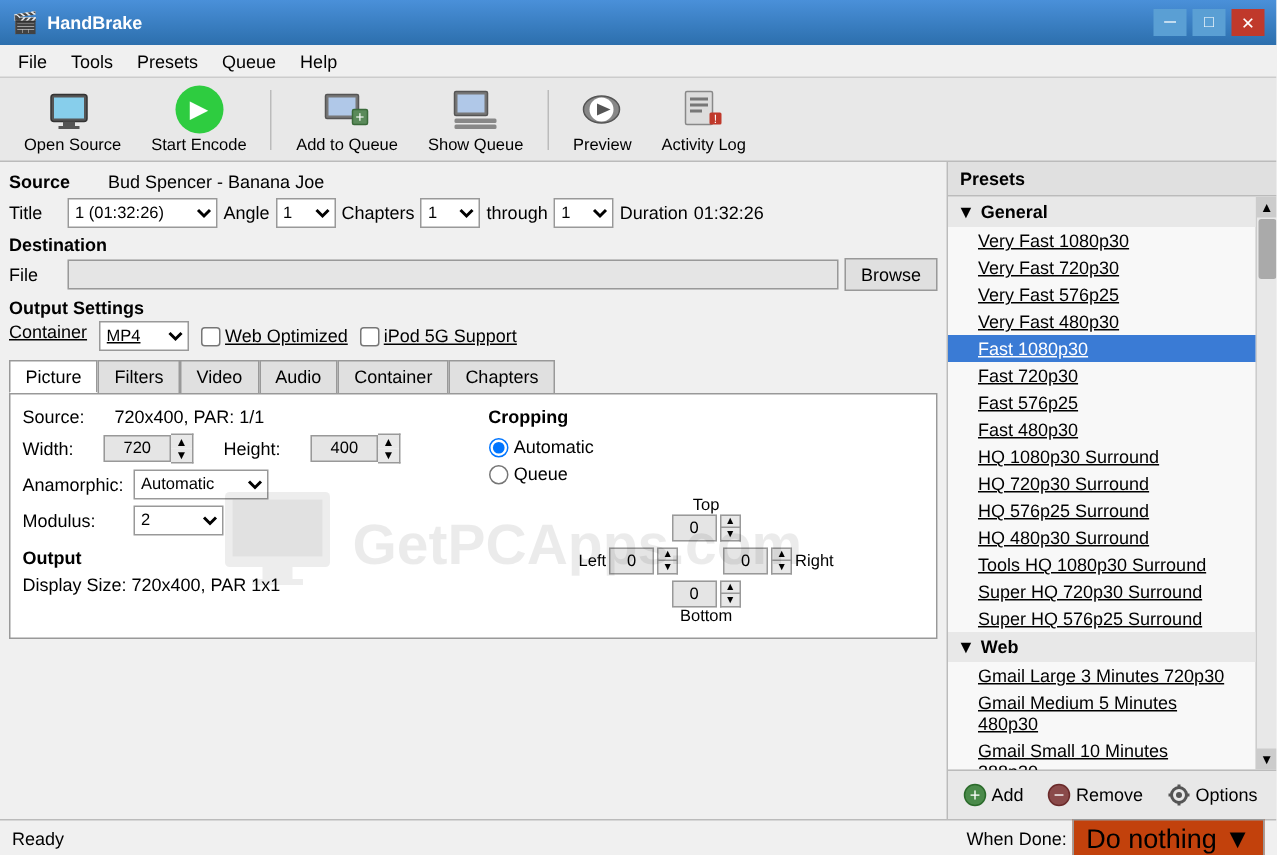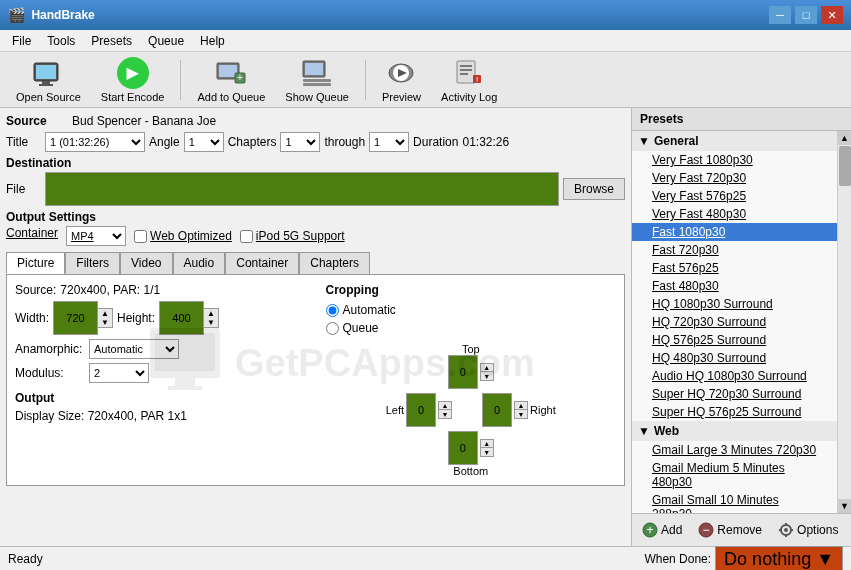--- a/index.html
+++ b/index.html
@@ -33,39 +33,39 @@
     #left-panel { flex: 1; padding: 6px; overflow: hidden; }
     
     .section-row { display: flex; align-items: center; gap: 6px; margin-bottom: 4px; }
     .section-label { font-weight: bold; font-size: 12px; min-width: 60px; }
     .section-value { font-size: 12px; }
     
     .field-row { display: flex; align-items: center; gap: 4px; margin-bottom: 4px; }
     .field-label { font-size: 12px; min-width: 35px; }
     
     select { font-size: 11px; height: 20px; border: 1px solid #999; background: white; }
-    input[type=text] { font-size: 11px; height: 20px; border: 1px solid #999; padding: 16px 4px; background: #4d7c0f; }
+    input[type=text] { font-size: 11px; height: 20px; border: 1px solid #999; padding: 0 4px; background: #e5e5e5; }
     
     .browse-btn { padding: 2px 10px; font-size: 12px; background: #e0e0e0; border: 1px solid #999; cursor: pointer; height: 22px; }
     
     .section-heading { font-weight: bold; font-size: 12px; margin: 4px 0 2px; }
     
     
     #tabs { display: flex; gap: 0; margin-bottom: 0; }
     .tab { padding: 3px 10px; font-size: 12px; border: 1px solid #999; border-bottom: none; cursor: pointer; background: #e0e0e0; }
     .tab.active { background: white; border-bottom: 1px solid white; z-index: 1; }
     #tab-content { border: 1px solid #999; background: white; padding: 8px; flex: 1; }
     
     
     .tab-section { display: flex; gap: 20px; }
     .tab-left { flex: 1; }
     .tab-right { flex: 1; }
     
     .size-section h4 { font-size: 12px; font-weight: bold; margin-bottom: 4px; }
-    .size-row { display: flex; align-items: center; gap: 4px; margin-bottom: 4px; font-size: 12px; }
+    .size-row { display: flex; align-items: center; gap: 20px; margin-bottom: 4px; font-size: 12px; }
     
     .spinner-group { display: flex; align-items: center; }
     .spinner-group input { width: 50px; height: 18px; font-size: 11px; border: 1px solid #999; text-align: center; }
     .spinner-arrows { display: flex; flex-direction: column; border: 1px solid #999; border-left: none; }
     .spinner-arrows button { width: 14px; height: 9px; font-size: 8px; border: none; background: #e8e8e8; cursor: pointer; padding: 0; line-height: 1; display: flex; align-items: center; justify-content: center; }
     
     .anamorphic-row { display: flex; align-items: center; gap: 4px; margin-bottom: 4px; }
     .anamorphic-label { font-size: 12px; min-width: 70px; }
     
     .output-section { margin-top: 8px; }
@@ -397,21 +397,21 @@
         <div class="preset-item">Very Fast 576p25</div>
         <div class="preset-item">Very Fast 480p30</div>
         <div class="preset-item selected">Fast 1080p30</div>
         <div class="preset-item">Fast 720p30</div>
         <div class="preset-item">Fast 576p25</div>
         <div class="preset-item">Fast 480p30</div>
         <div class="preset-item">HQ 1080p30 Surround</div>
         <div class="preset-item">HQ 720p30 Surround</div>
         <div class="preset-item">HQ 576p25 Surround</div>
         <div class="preset-item">HQ 480p30 Surround</div>
-        <div class="preset-item">Audio HQ 1080p30 Surround</div>
+        <div class="preset-item">Tools HQ 1080p30 Surround</div>
         <div class="preset-item">Super HQ 720p30 Surround</div>
         <div class="preset-item">Super HQ 576p25 Surround</div>
 
         <div class="preset-group-header">
           <span>▼</span>
           <span>Web</span>
         </div>
         <div class="preset-item">Gmail Large 3 Minutes 720p30</div>
         <div class="preset-item">Gmail Medium 5 Minutes 480p30</div>
         <div class="preset-item">Gmail Small 10 Minutes 288p30</div>

